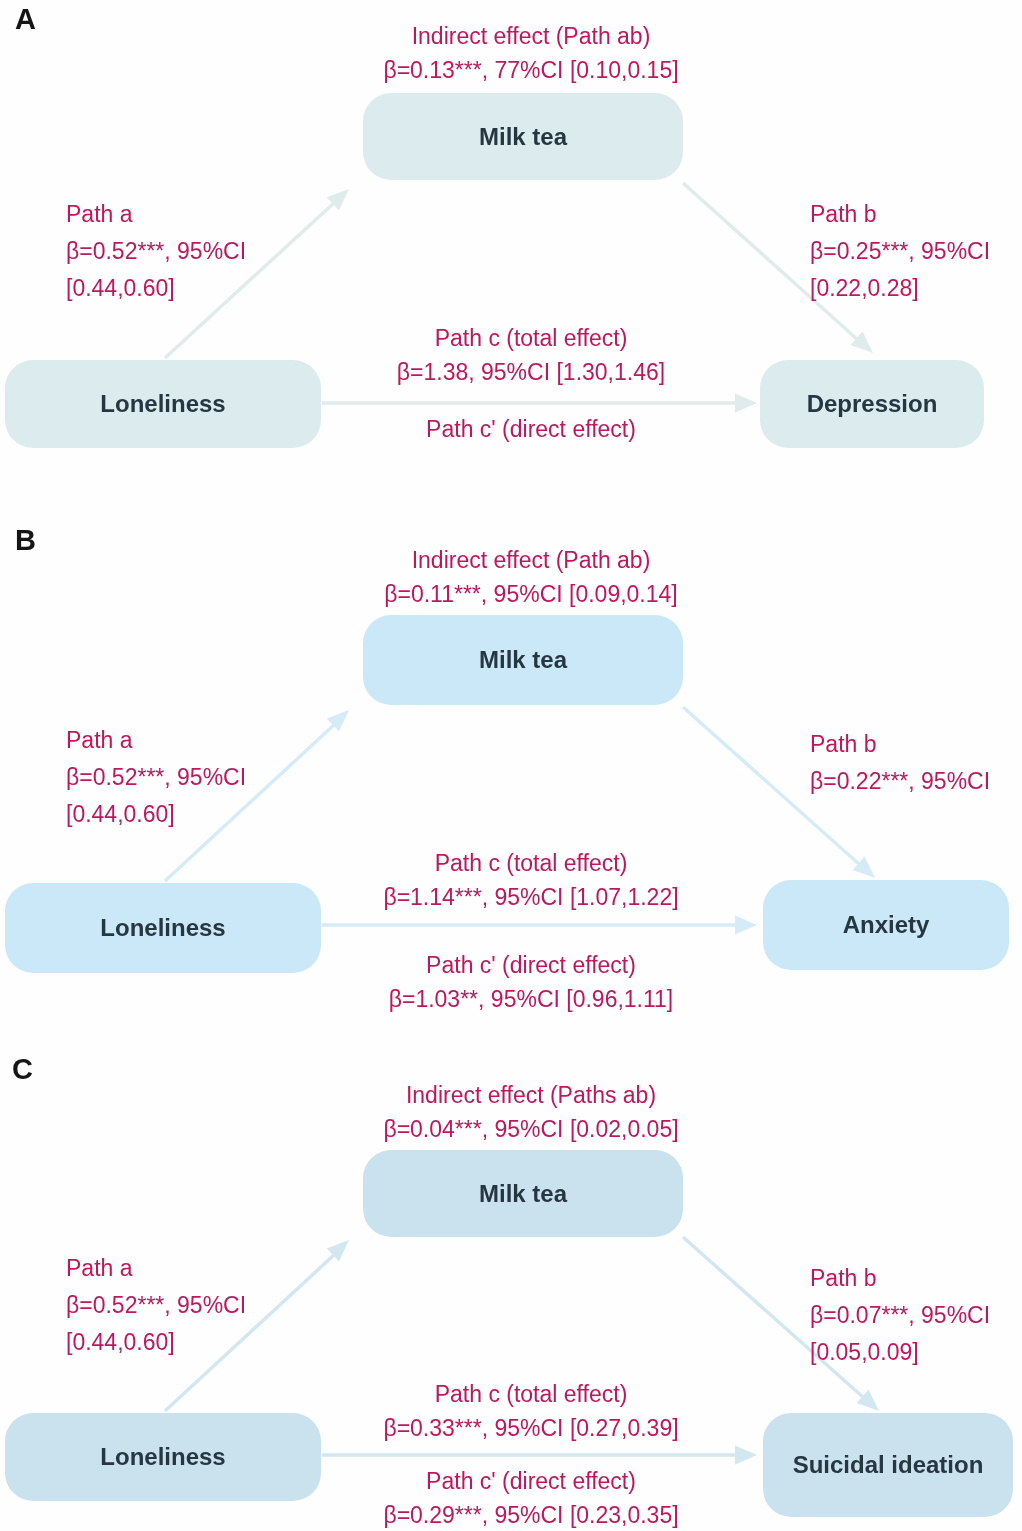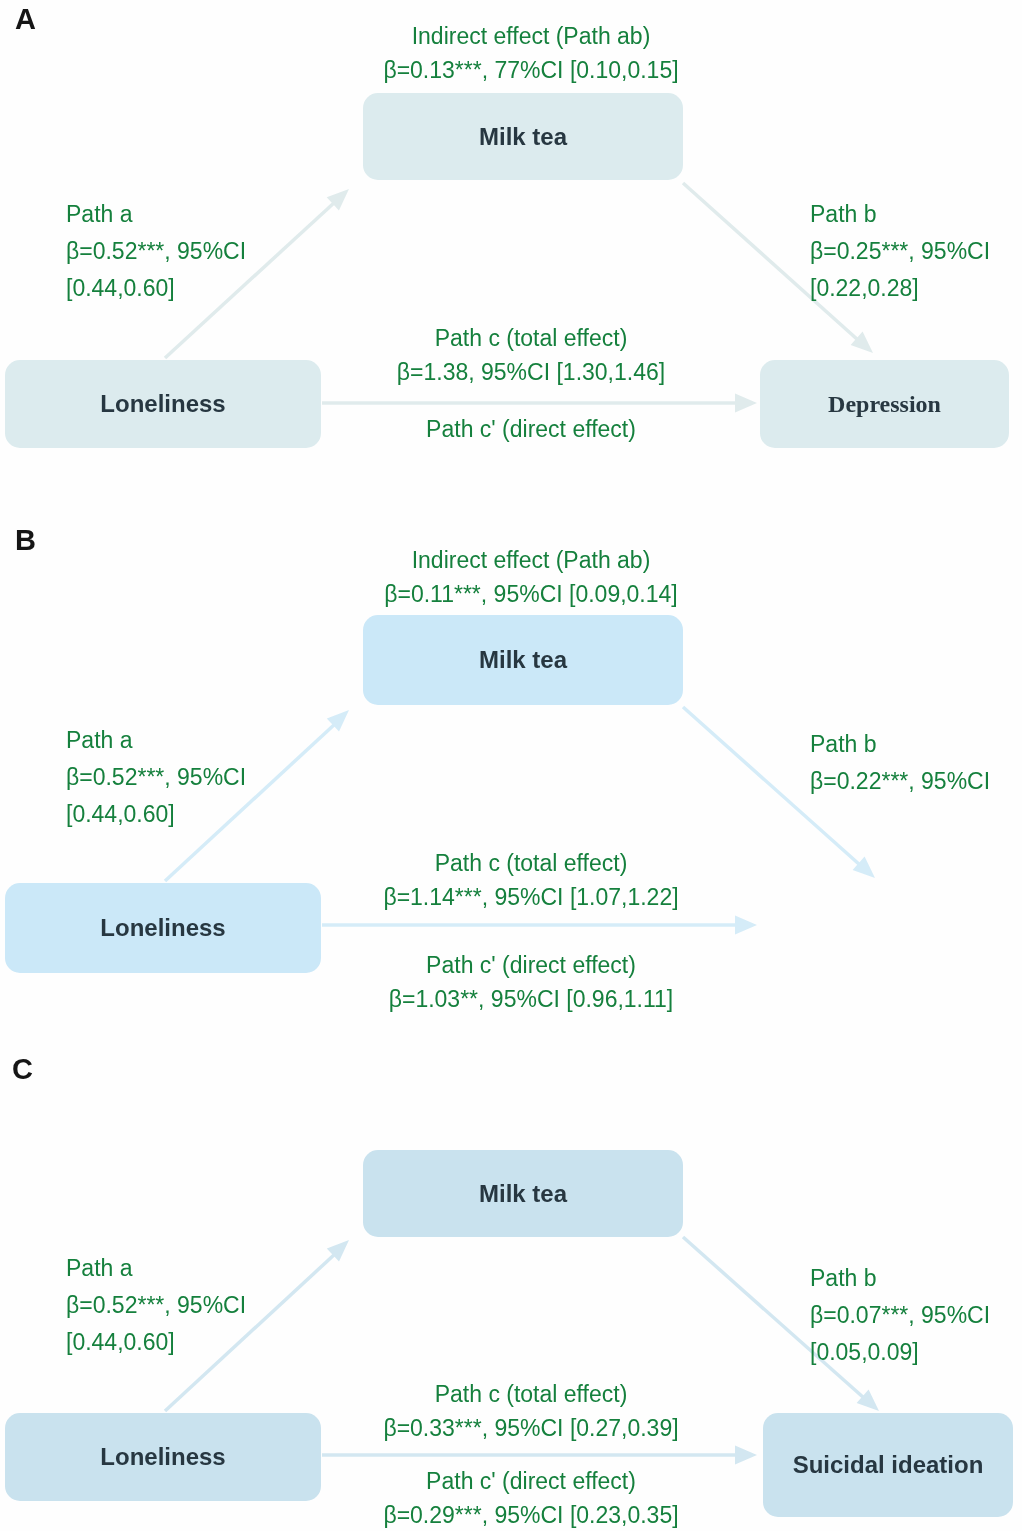--- a/index.html
+++ b/index.html
@@ -10,26 +10,26 @@
   }
   .panel { position:absolute; left:0; width:1022px; }
   .panel svg.arrows { position:absolute; left:0; top:0; }
   .arrow-line { stroke:var(--arrow); stroke-width:3.5; fill:none; }
   .arrow-head { fill:var(--arrow); stroke:none; }
   .panel-label {
     position:absolute; font-size:29px; font-weight:bold; color:#151515;
     letter-spacing:0.5px;
   }
   .node {
-    position:absolute; background:var(--box-fill); border-radius:15px;
+    position:absolute; background:var(--box-fill); border-radius:28px;
     display:flex; align-items:center; justify-content:center;
     font-size:24px; font-weight:bold; color:#273741; white-space:nowrap;
   }
   .ann {
-    position:absolute; font-size:23px; color:#15803d; line-height:37px;
+    position:absolute; font-size:23px; color:#be185d; line-height:37px;
     white-space:nowrap;
   }
   .ann.center { text-align:center; line-height:34px; }
 </style>
 </head>
 <body>
 
 <div id="figure">
 
   <section class="panel" style="top: 0px; height: 510px; --box-fill: #dcebee; --arrow: #e0ebec;">
@@ -65,21 +65,21 @@
       <div>β=0.25***, 95%CI</div>
       <div>[0.22,0.28]</div>
     </div>
     <div class="ann center" style="left:261px; top:321px; width:540px;">
       <div>Path c (total effect)</div>
       <div>β=1.38, 95%CI [1.30,1.46]</div>
     </div>
     <div class="node" style="left:5px; top:360px; width:316px; height:88px;">
       <span>Loneliness</span>
     </div>
-    <div class="node" style="left:760px; top:360px; width:249px; height:88px;font-family:Liberation Serif, serif;">
+    <div class="node" style="left:760px; top:360px; width:224px; height:88px;">
       <span>Depression</span>
     </div>
     <div class="ann center" style="left:261px; top:412px; width:540px;">
       <div>Path c' (direct effect)</div>
     </div>
   </section>
 
   <section class="panel" style="top: 510px; height: 530px; --box-fill: #cbe8f8; --arrow: #d5ecf8;">
     <svg class="arrows" width="1022" height="530">
       <g>
@@ -112,20 +112,23 @@
       <div>Path b</div>
       <div>β=0.22***, 95%CI</div>
     </div>
     <div class="ann center" style="left:261px; top:336px; width:540px;">
       <div>Path c (total effect)</div>
       <div>β=1.14***, 95%CI [1.07,1.22]</div>
     </div>
     <div class="node" style="left:5px; top:373px; width:316px; height:90px;">
       <span>Loneliness</span>
     </div>
+    <div class="node" style="left:763px; top:370px; width:246px; height:90px;">
+      <span>Anxiety</span>
+    </div>
     <div class="ann center" style="left:261px; top:438px; width:540px;">
       <div>Path c' (direct effect)</div>
       <div>β=1.03**, 95%CI [0.96,1.11]</div>
     </div>
   </section>
 
   <section class="panel" style="top: 1040px; height: 491px; --box-fill: #c9e2ee; --arrow: #d3e7f1;">
     <svg class="arrows" width="1022" height="491">
       <g>
         <line class="arrow-line" x1="165" y1="371" x2="335" y2="214"></line>
@@ -134,20 +137,24 @@
       <g>
         <line class="arrow-line" x1="683" y1="197" x2="864" y2="358"></line>
         <polygon class="arrow-head" points="879,371 856.6,363 868.6,349.6"></polygon>
       </g>
       <g>
         <line class="arrow-line" x1="322" y1="415" x2="737" y2="415"></line>
         <polygon class="arrow-head" points="757,415 735,405.5 735,424.5"></polygon>
       </g>
     </svg>
     <div class="panel-label" style="left:12px; top:13px;">C</div>
+    <div class="ann center" style="left:211px; top:38px; width:640px;">
+      <div>Indirect effect (Paths ab)</div>
+      <div>β=0.04***, 95%CI [0.02,0.05]</div>
+    </div>
     <div class="node" style="left:363px; top:110px; width:320px; height:87px;">
       <span>Milk tea</span>
     </div>
     <div class="ann" style="left:66px; top:210px;">
       <div>Path a</div>
       <div>β=0.52***, 95%CI</div>
       <div>[0.44,0.60]</div>
     </div>
     <div class="ann" style="left:810px; top:220px;">
       <div>Path b</div>

